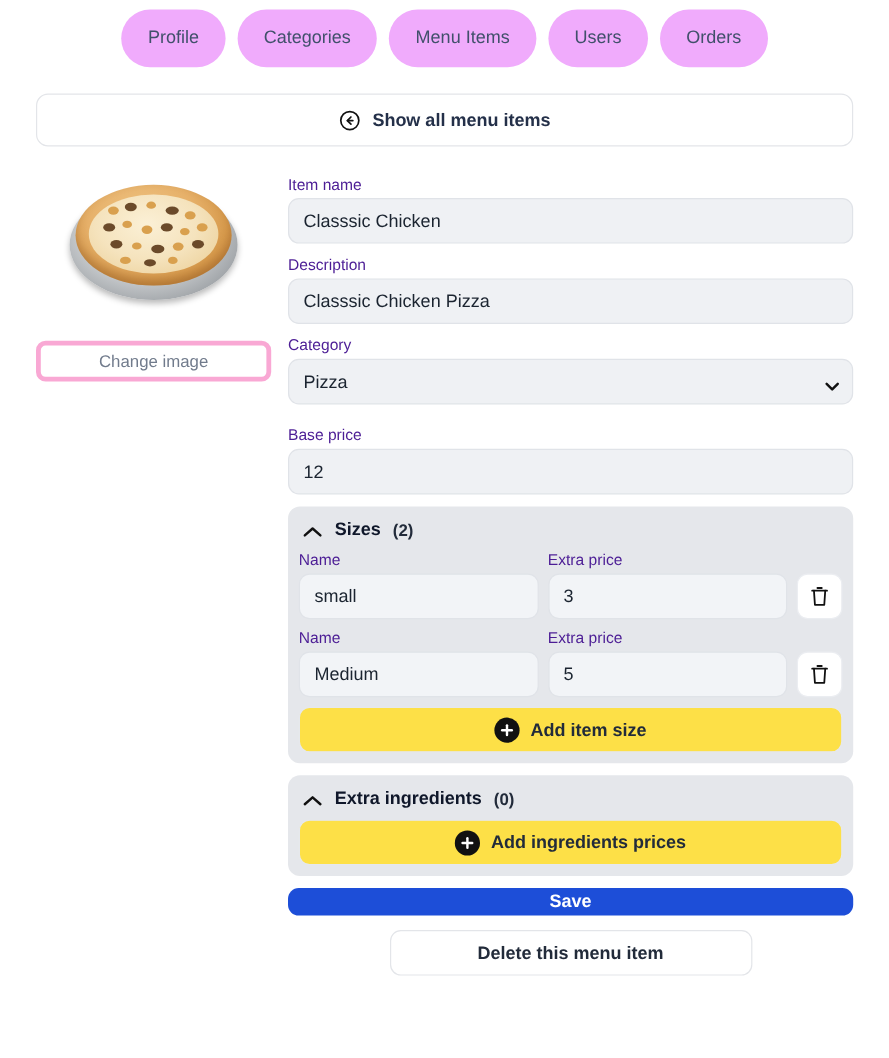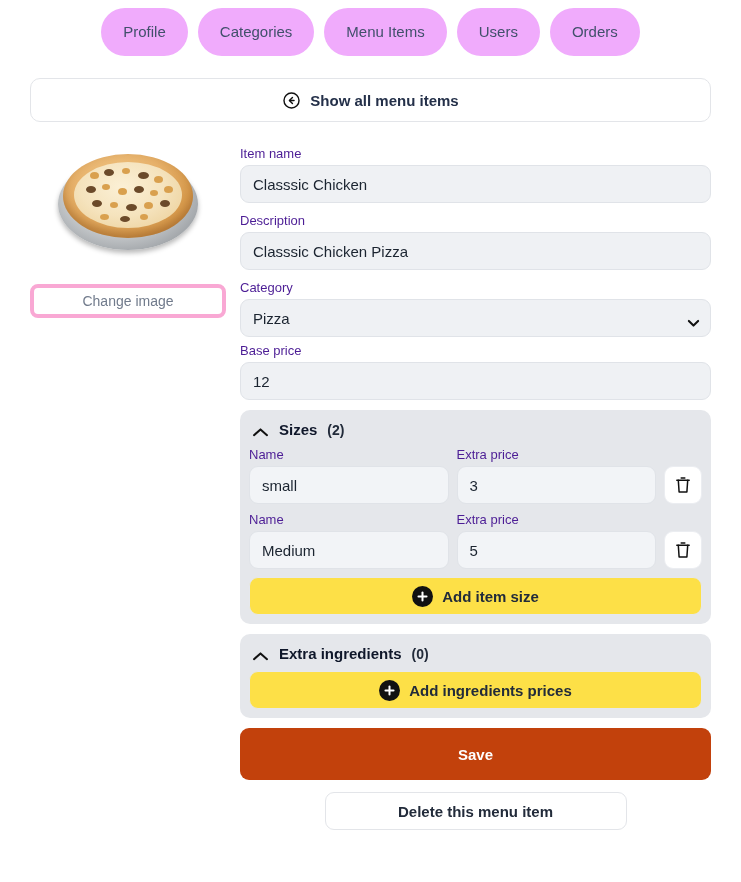--- a/index.html
+++ b/index.html
@@ -110,21 +110,21 @@
     border: 1px solid #e0e3e8;
     border-radius: 9px;
     padding: 0 12px;
     font-size: 15px;
     color: #1b2430;
     display: flex; align-items: center;
     font-family: "Liberation Sans", sans-serif;
     outline: none;
     margin-bottom: 10px;
   }
-  .select-wrap { position: relative; margin-bottom: 6px; }
+  .select-wrap { position: relative; margin-bottom: 18px; }
   .select-wrap .input { margin-bottom: 0; padding-right: 30px; }
   .chev-down {
     position: absolute; right: 11px; top: 50%;
     transform: translateY(-50%);
     width: 13px; height: 9px;
     pointer-events: none;
   }
 
   
   .panel {
@@ -176,22 +176,22 @@
     width: 21px; height: 21px; border-radius: 50%;
     background: #111111;
     display: flex; align-items: center; justify-content: center;
     flex: 0 0 21px;
   }
   .plus-circle svg { width: 11px; height: 11px; display: block; }
   .add-label { font-size: 15px; font-weight: bold; color: #222b3a; }
 
   
   .save-btn {
-    width: 100%; height: 52px;
-    background: #c2410c;
+    width: 100%; height: 23px;
+    background: #1d4ed8;
     border: none; border-radius: 9px;
     color: #ffffff;
     font-size: 15px; font-weight: bold;
     font-family: "Liberation Sans", sans-serif;
     display: flex; align-items: center; justify-content: center;
     cursor: pointer;
     margin-bottom: 12px;
   }
   .delete-wrap { display: flex; justify-content: center; }
   .delete-btn {

